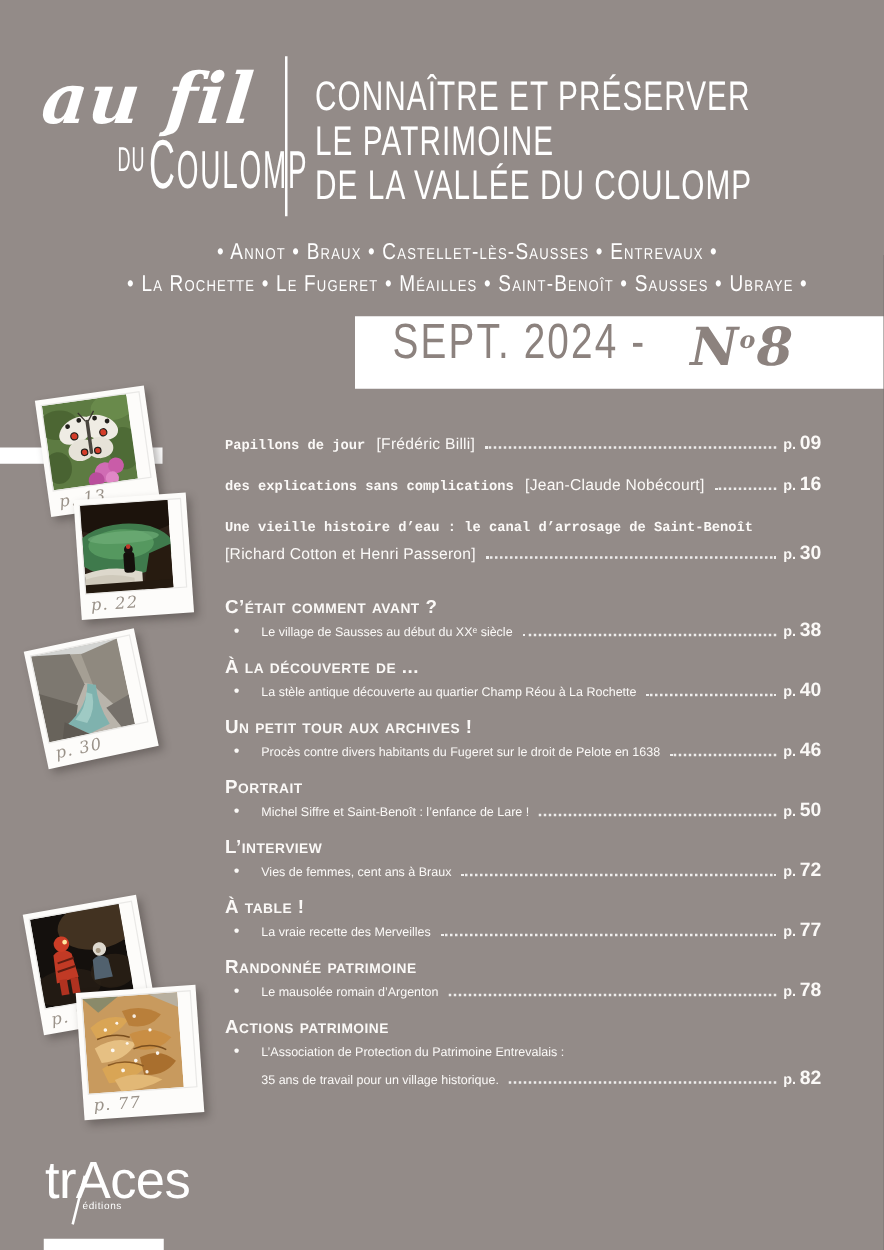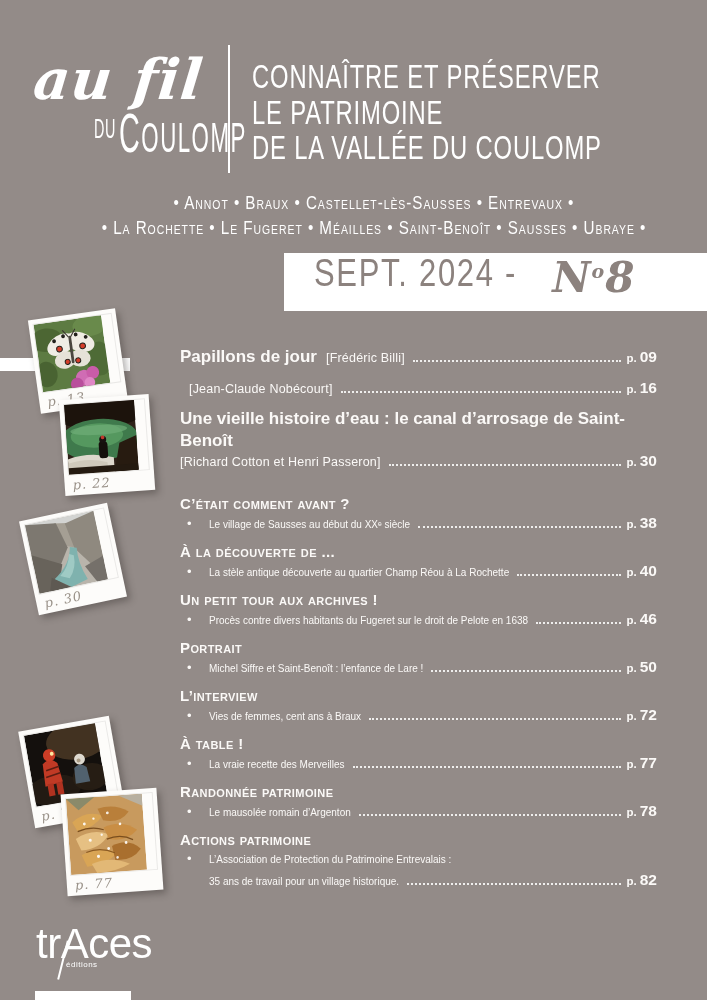--- a/index.html
+++ b/index.html
@@ -35,21 +35,21 @@
   .decor-band{position:absolute;left:0;top:358px;width:130px;height:13px;background:#fff;z-index:1;}
 
   
   .toc{position:absolute;left:180px;top:346px;width:477px;color:#fbf9f7;z-index:3;}
   .row{display:flex;align-items:baseline;}
   .lead{flex:1;border-bottom:2px dotted rgba(255,255,255,0.85);margin:0 6px 4px 8px;min-width:20px;}
   .pg{display:inline-flex;align-items:baseline;white-space:nowrap;}
   .pp{font-size:11.5px;font-weight:700;margin-right:3px;}
   .pnum{font-size:15.5px;font-weight:700;}
   .feat{margin-bottom:11px;}
-  .ft{font-weight:700;font-size:17px;line-height:22px;}
+  .ft{font-weight:700;font-size:11px;line-height:22px;font-family:Liberation Mono, monospace;}
   .fa{font-size:12.5px;font-weight:400;margin-left:9px;letter-spacing:0.2px;}
   .sections{margin-top:24px;}
   .sec{margin-bottom:7px;}
   .sec-h{font-variant:small-caps;font-weight:700;font-size:15px;line-height:19px;letter-spacing:0.4px;}
   .item-row{display:flex;align-items:baseline;line-height:20px;}
   .blt{width:22px;text-align:left;padding-left:7px;font-size:13px;}
   .itxt{font-size:10px;}
   .item-col{flex:1;display:flex;flex-direction:column;}
   .icl1{font-size:10px;line-height:20px;}
 
@@ -111,20 +111,21 @@
         <span class="lead"></span>
         <span class="pg">
             <span class="pp">p.</span>
             <span class="pnum">09</span>
           </span>
       </div>
     </div>
 
     <div class="feat">
       <div class="row">
+        <span class="ft">des explications sans complications</span>
         <span class="fa">[Jean-Claude Nobécourt]</span>
         <span class="lead"></span>
         <span class="pg">
             <span class="pp">p.</span>
             <span class="pnum">16</span>
           </span>
       </div>
     </div>
 
     <div class="feat">

